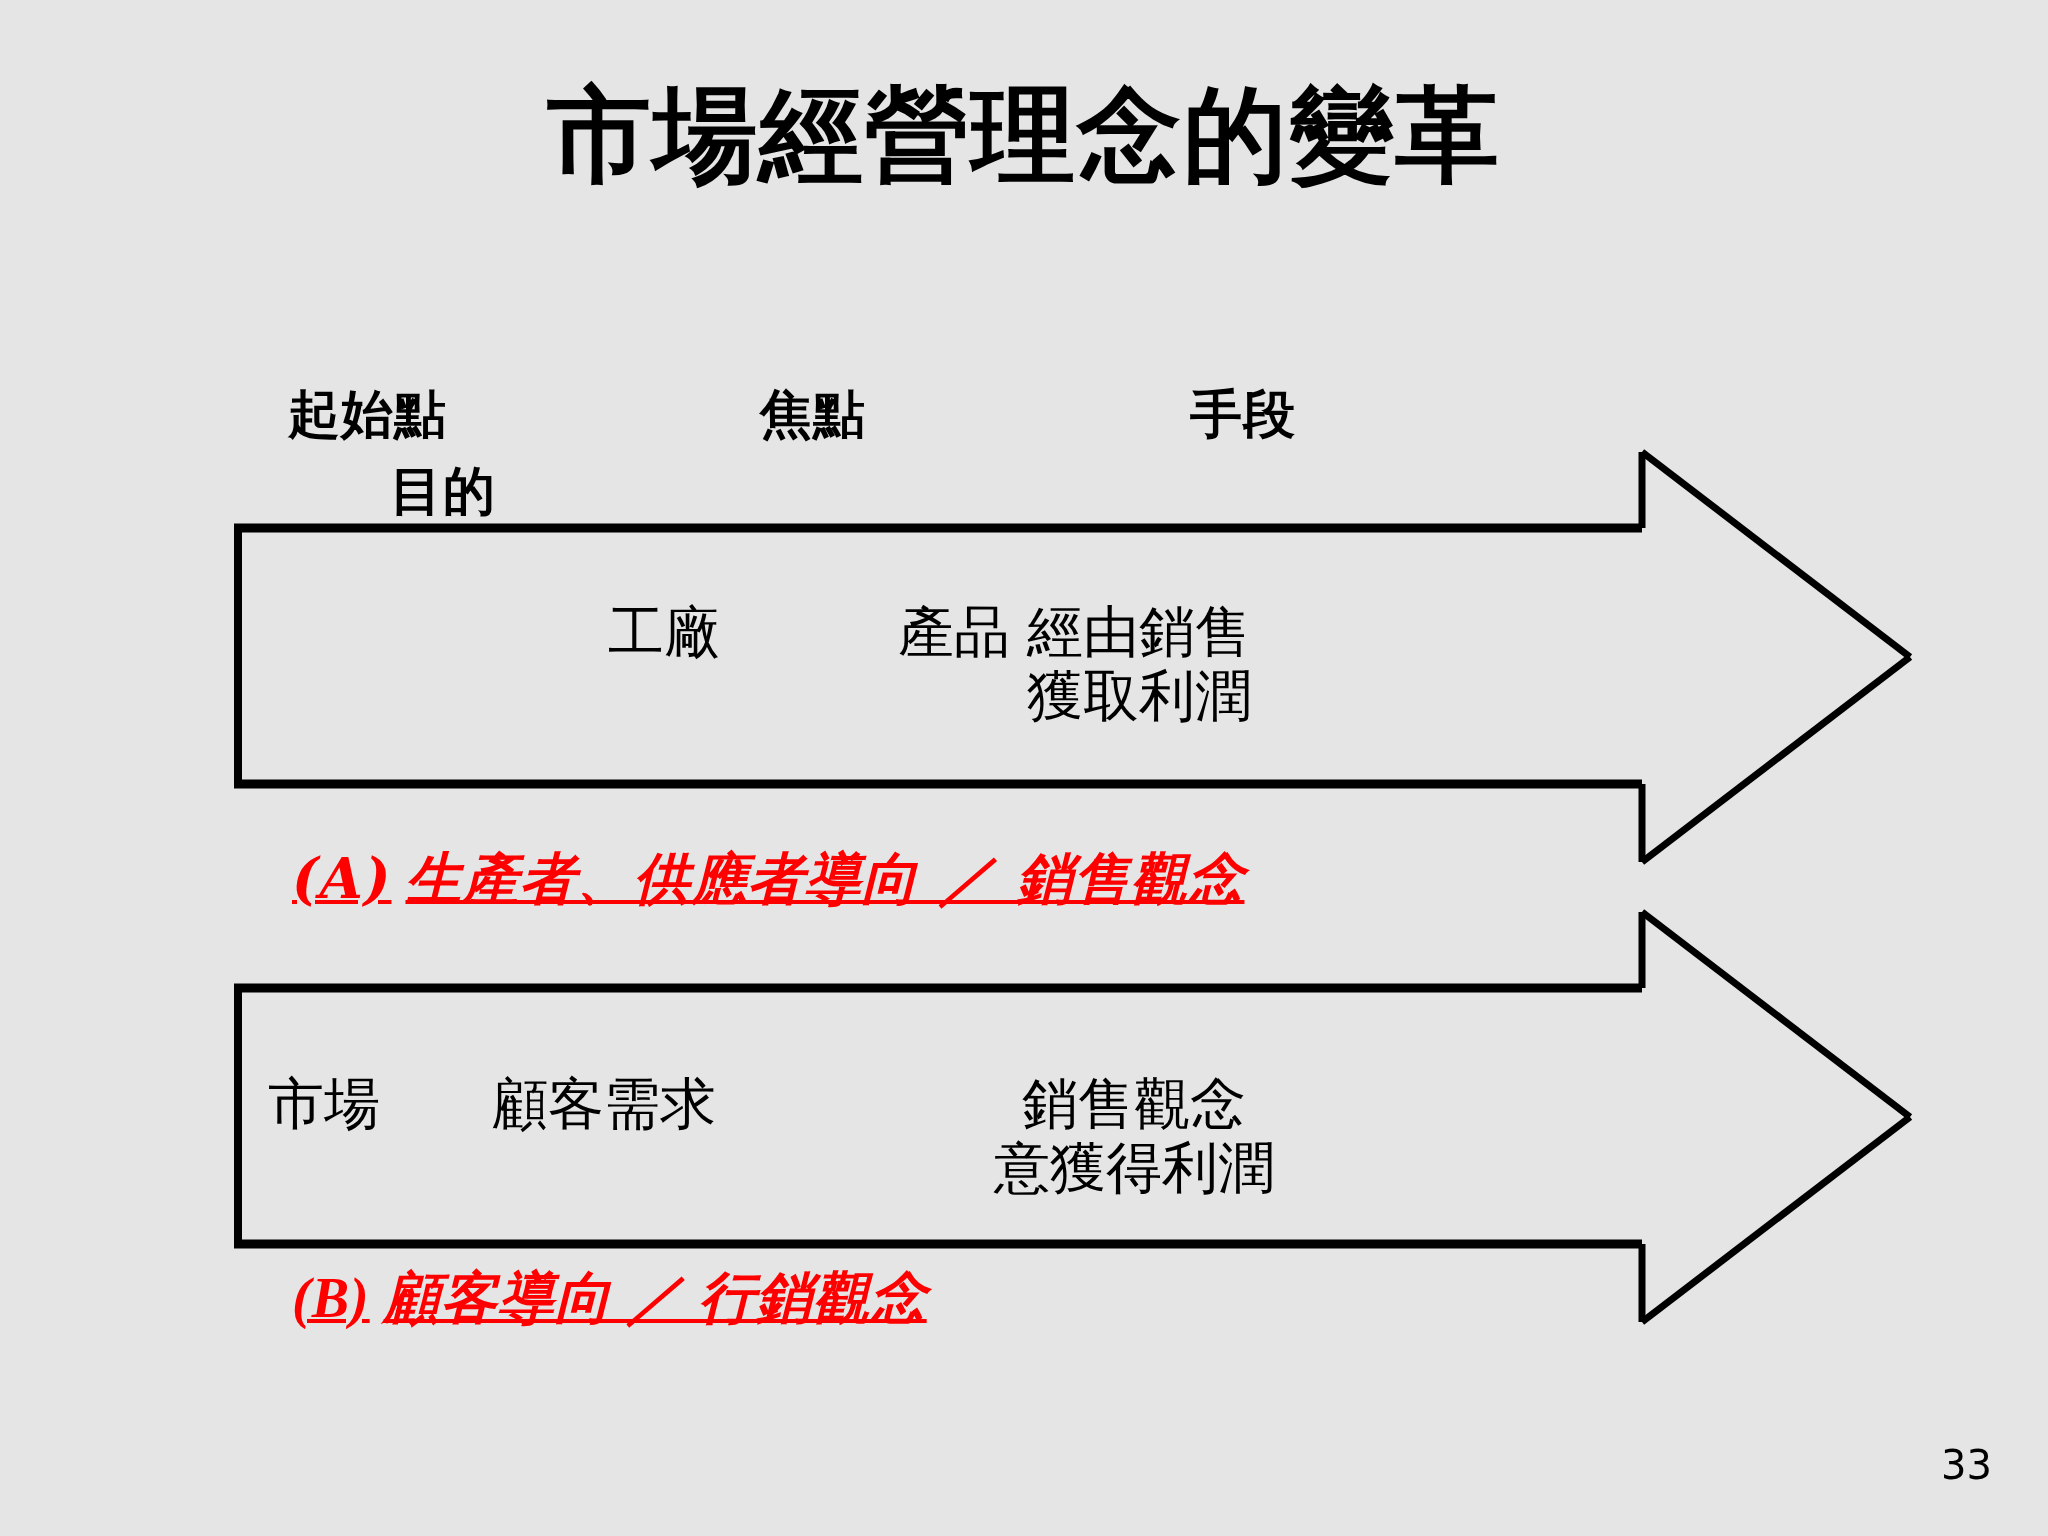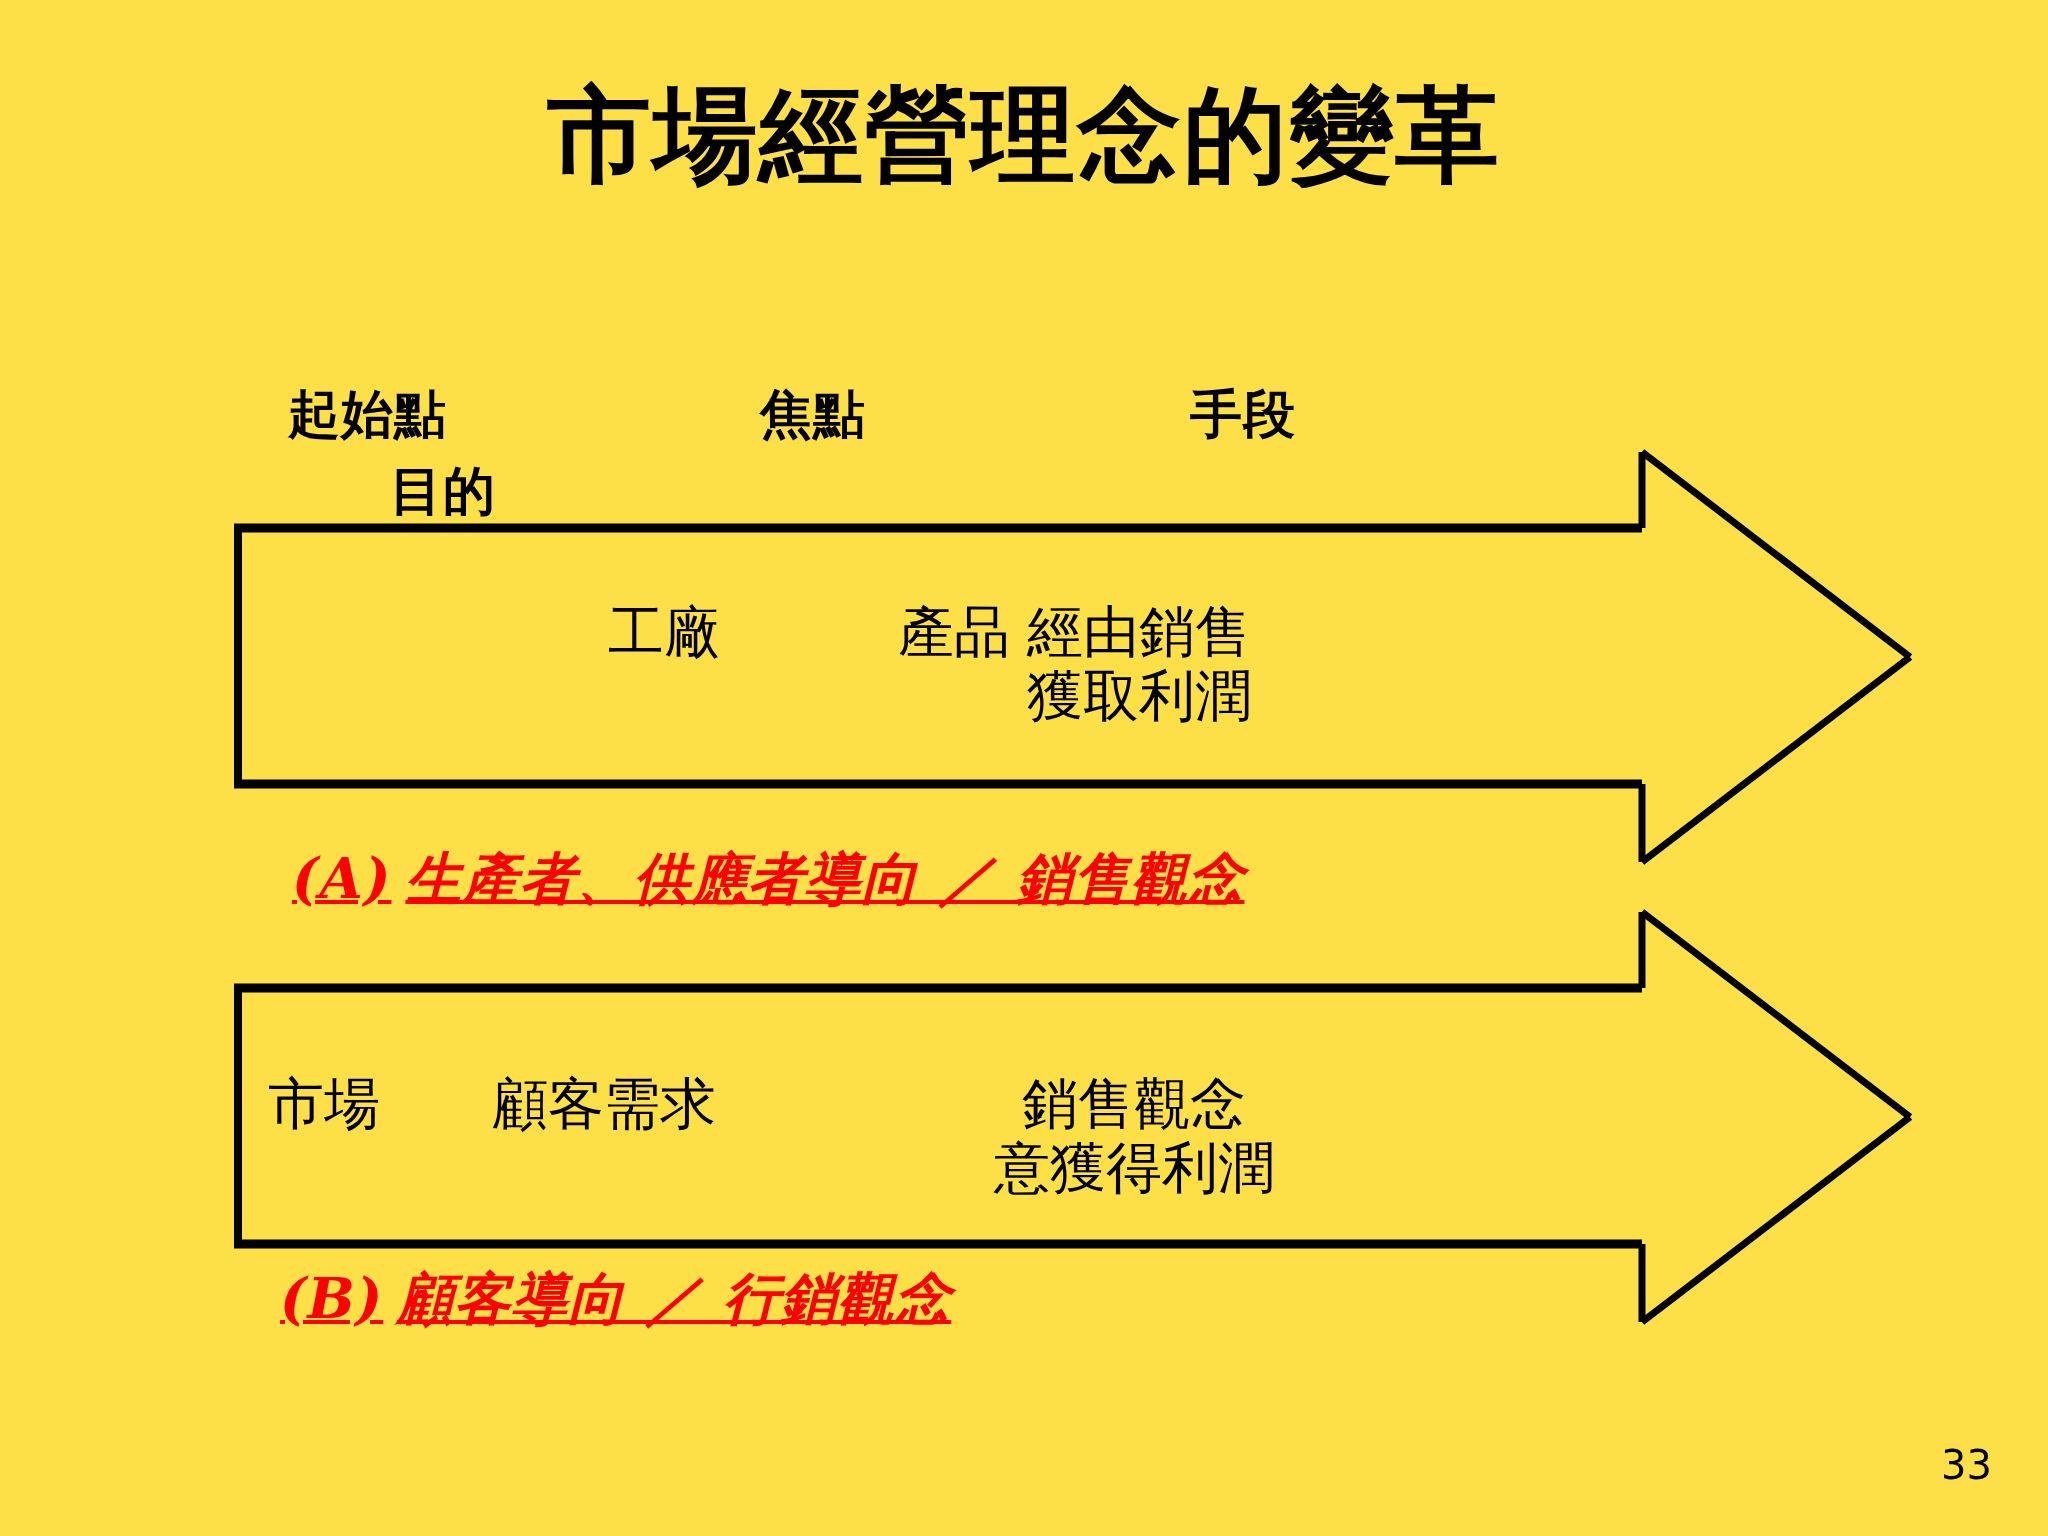--- a/index.html
+++ b/index.html
@@ -14,21 +14,21 @@
     overflow: hidden;
     font-family: "DejaVu Sans", "Liberation Sans", sans-serif;
     color: #000000;
   }
 
   .slide {
     position: absolute;
     left: 0; top: 0;
     width: 2048px;
     height: 1536px;
-    background: #fde047;
+    background: #e5e5e5;
   }
 
   
   .title {
     position: absolute;
     left: 0;
     top: 78px;
     width: 2048px;
     text-align: center;
     font-family: "DejaVu Sans", "Liberation Sans", sans-serif;
@@ -117,21 +117,21 @@
     font-style: italic;
     font-size: 56px;
     line-height: 1.1;
     color: #FF0000;
     white-space: nowrap;
     letter-spacing: 1px;
   }
   .red-note .ul { text-decoration: underline; text-decoration-thickness: 4px; }
   .red-note .lab { margin-right: 14px; }
   .red-note.n-a { left: 292px; top: 848px; }
-  .red-note.n-b { left: 280px; top: 1268px; }
+  .red-note.n-b { left: 292px; top: 1268px; font-family: Liberation Serif, serif; }
 
   
   .page-num {
     position: absolute;
     right: 56px;
     bottom: 48px;
     font-family: "DejaVu Sans", "Liberation Sans", sans-serif;
     font-size: 40px;
     color: #000000;
   }

